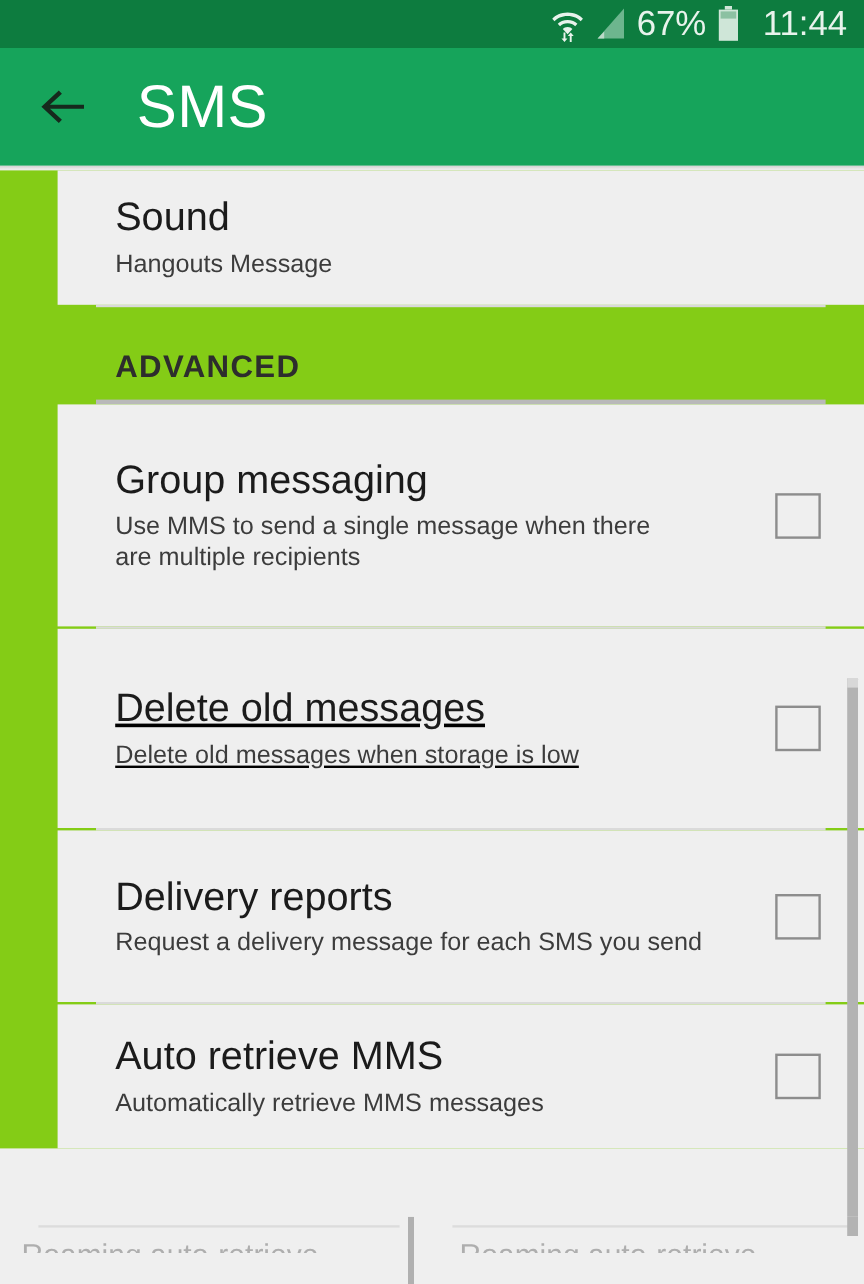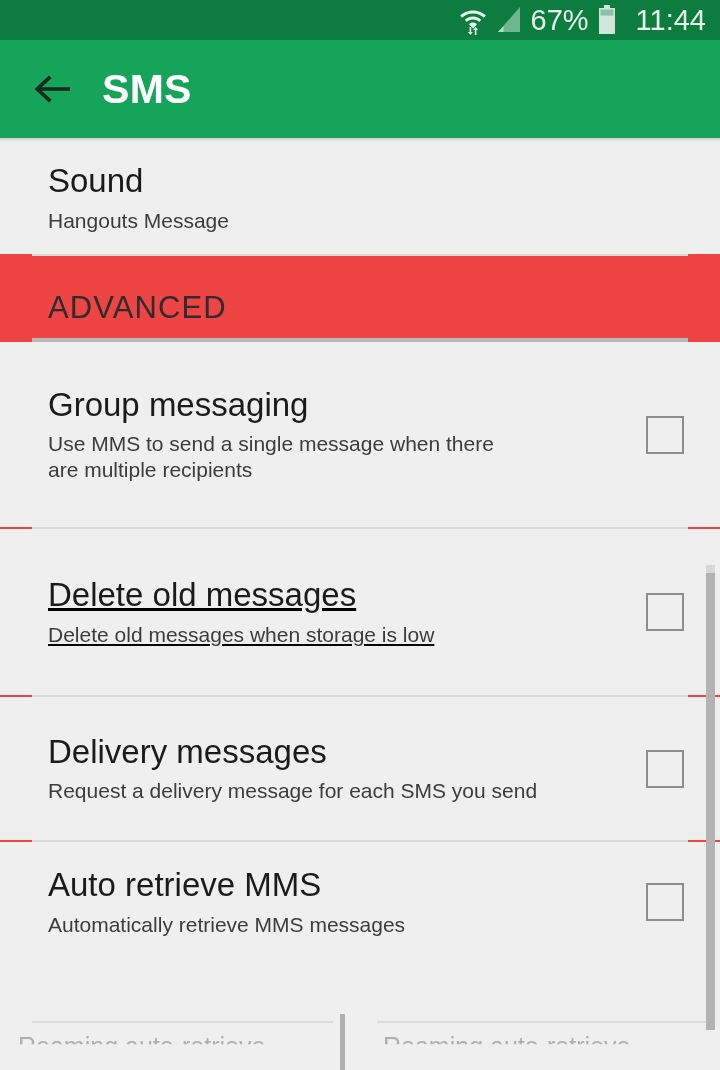--- a/index.html
+++ b/index.html
@@ -61,34 +61,35 @@
     height: 64px;
     margin-left: 20px;
     display: flex;
     align-items: center;
     justify-content: center;
     cursor: pointer;
   }
   .back-icon { width: 40px; height: 34px; display: block; }
   .app-title {
     color: #ffffff;
-    font-size: 41px;
-    font-weight: 700;
-    margin-left: 18px;
+    font-size: 50px;
+    font-weight: 400;
+    margin-left: 30px;
     letter-spacing: 0.3px;
   }
   .app-bar-shadow {
     height: 4px;
     background: linear-gradient(to bottom, #cfcfcf 0%, #e6e6e6 60%, #efefef 100%);
   }
 
   
   .list {
     position: relative;
-    background: #ef4444;
+    background: #84cc16;
+    padding-left: 48px;
   }
   .row {
     position: relative;
     display: flex;
     align-items: center;
     padding: 0 0 0 48px;
     box-sizing: border-box;
     background: #efefef;
     cursor: pointer;
   }
@@ -149,22 +150,22 @@
     background: #b9b9b9;
     margin-left: 32px;
     margin-right: 32px;
   }
 
   
   .section-header {
     padding: 34px 0 12px 48px;
   }
   .section-header-label {
-    font-size: 31px;
-    font-weight: normal;
+    font-size: 26px;
+    font-weight: bold;
     color: #2d2d2d;
     letter-spacing: 1.1px;
   }
 
   
   .scrollbar-track {
     position: absolute;
     right: 5px;
     top: 150px;
     bottom: 36px;
@@ -326,21 +327,21 @@
         <div class="row-summary" style="max-width:480px;">Delete old messages when storage is low</div>
       </div>
       <div class="row-widget">
         <div class="checkbox"></div>
       </div>
     </div>
     <div class="divider"></div>
 
     <div class="row" style="height:143px;">
       <div class="row-text">
-        <div class="row-title">Delivery messages</div>
+        <div class="row-title">Delivery reports</div>
         <div class="row-summary" style="max-width:500px;">Request a delivery message for each SMS you send</div>
       </div>
       <div class="row-widget">
         <div class="checkbox"></div>
       </div>
     </div>
     <div class="divider"></div>
 
     <div class="row" style="height:120px;gap:26px;">
       <div class="row-text">

